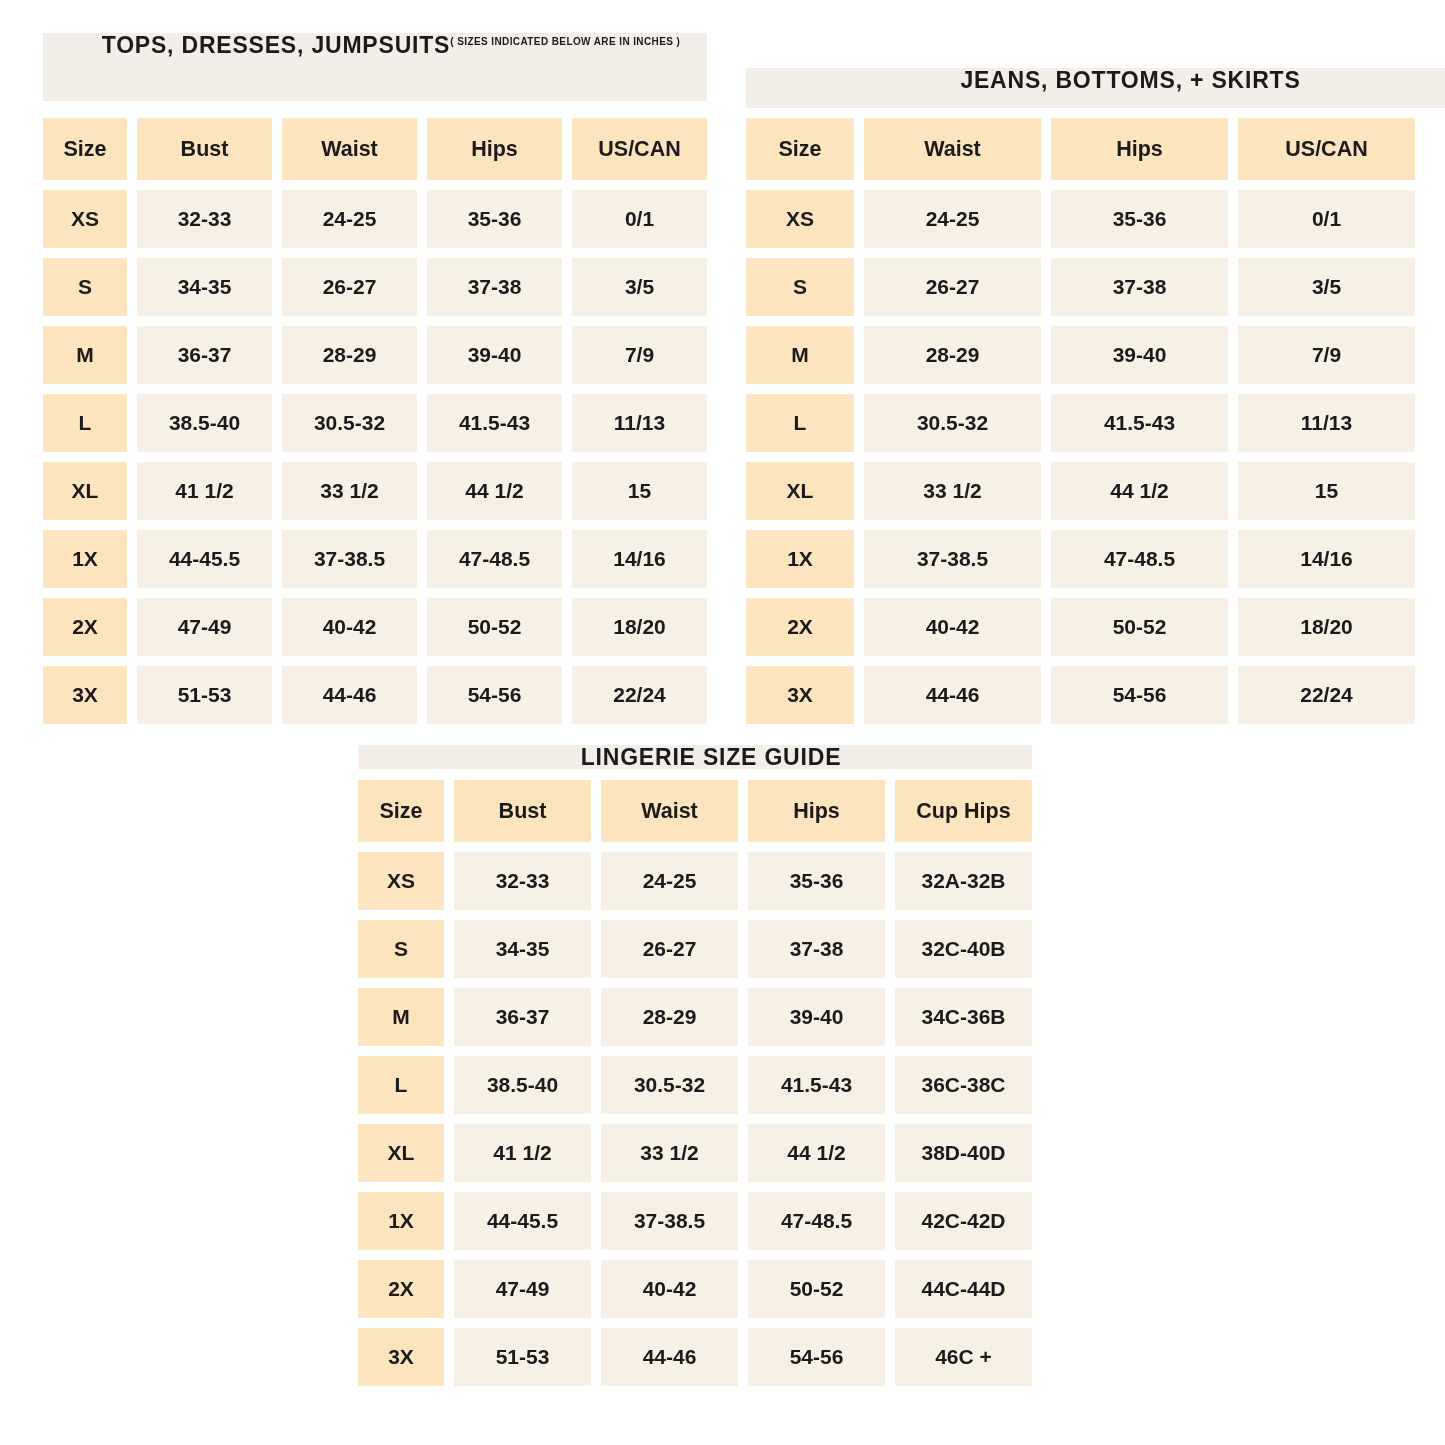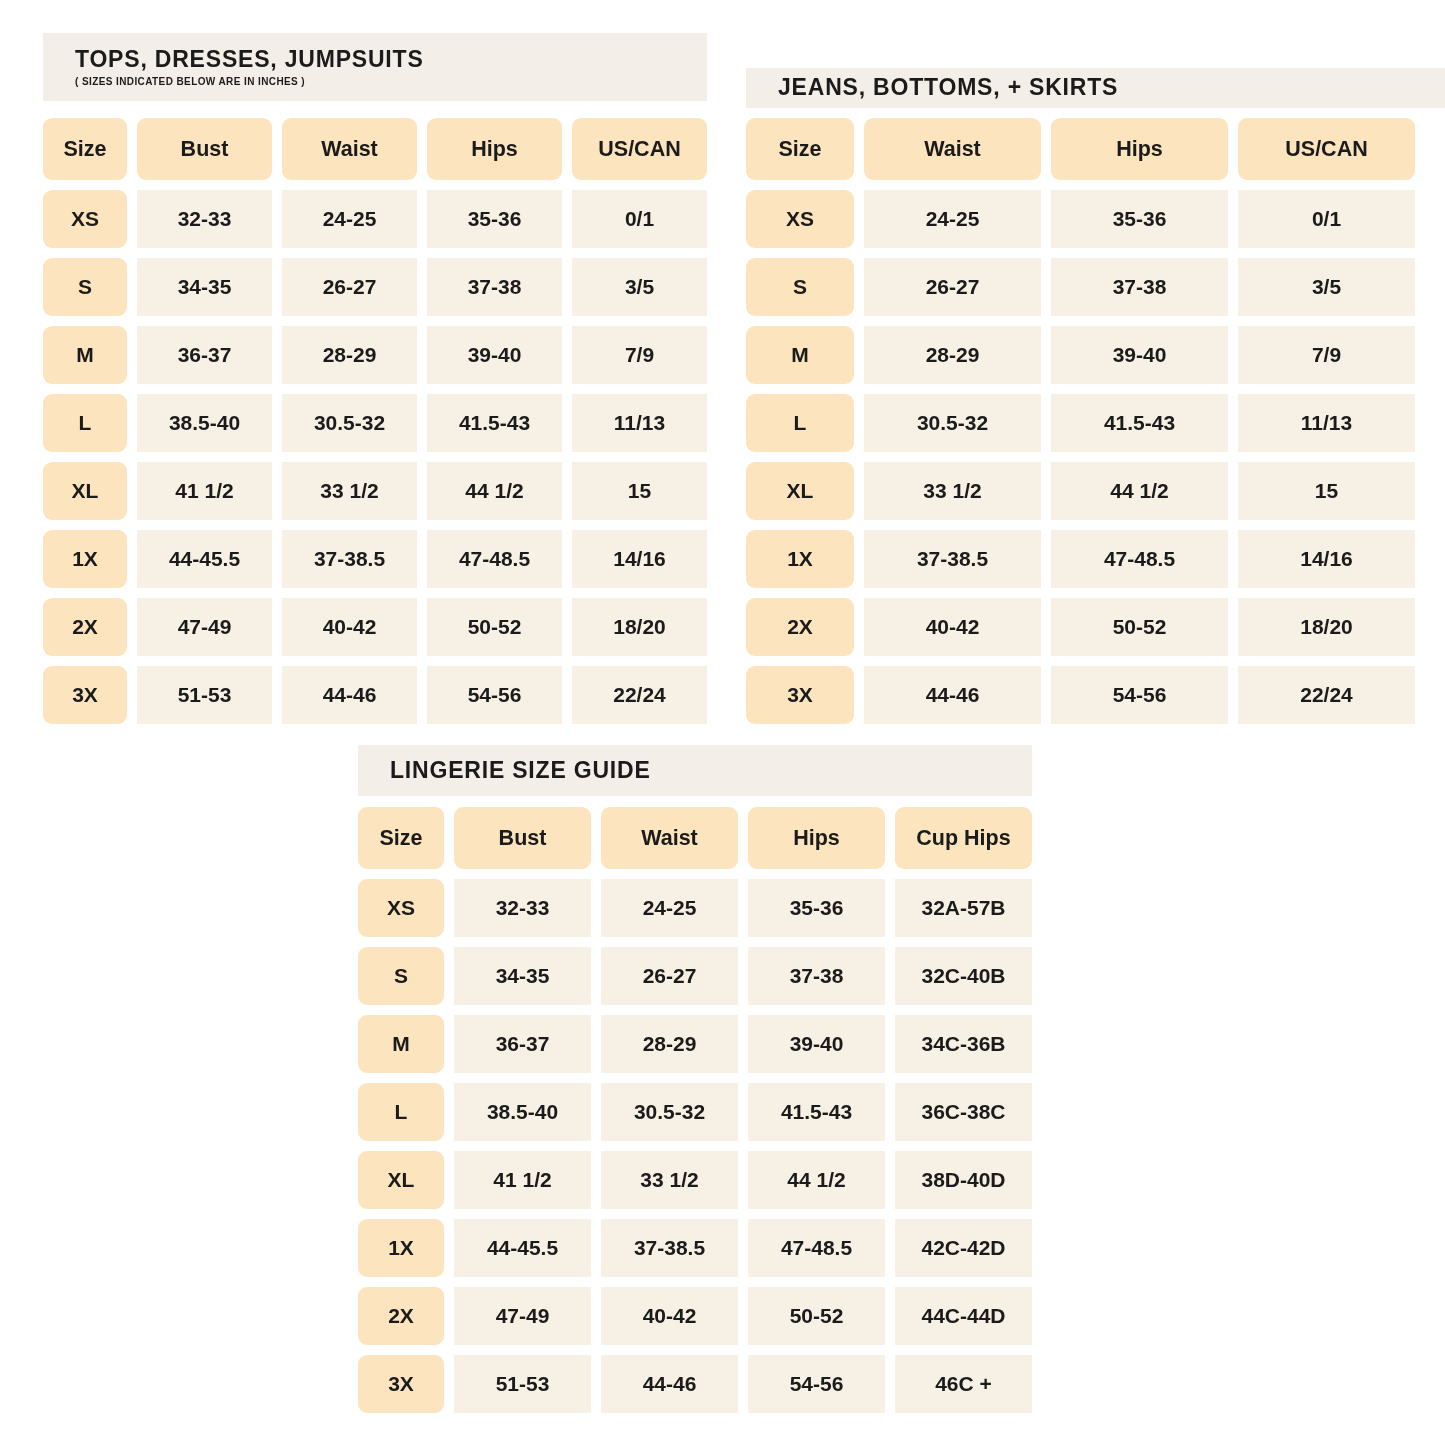--- a/index.html
+++ b/index.html
@@ -22,27 +22,27 @@
     position: absolute;
   }
   #table-tops      { left: 43px;  top: 33px;  width: 664px; }
   #table-bottoms   { left: 746px; top: 68px;  width: 737px; }
   #table-lingerie  { left: 358px; top: 745px; width: 674px; }
 
   .banner {
     background: var(--banner-bg, #f3efe8);
     box-sizing: border-box;
     display: flex;
-    flex-direction: column;
+    flex-direction: row;
     justify-content: center;
     padding-left: 32px;
   }
   #table-tops .banner     { height: 68px; margin-bottom: 17px; }
   #table-bottoms .banner  { height: 40px; margin-bottom: 10px; }
-  #table-lingerie .banner { height: 51px; margin-bottom: 11px; }
+  #table-lingerie .banner { height: 24px; margin-bottom: 11px; }
 
   .banner .title {
     color: var(--text, #1b1b1b);
     font-size: 23px;
     font-weight: 900;
     letter-spacing: 0.8px;
     line-height: 1.1;
     white-space: nowrap;
   }
   .banner .subtitle {
@@ -69,21 +69,20 @@
     display: flex;
     align-items: center;
     justify-content: center;
     font-size: 21px;
     font-weight: 700;
     white-space: nowrap;
   }
   .cell.head,
   .cell.size-col {
     background: var(--header-cell-bg, #fce4bf);
-    border-radius: 9px;
   }
   .cell.head { font-size: 21.5px; }
 </style>
 </head>
 <body>
 
 <div class="canvas">
 
   <section class="size-table" id="table-tops">
     <header class="banner">
@@ -190,21 +189,21 @@
     <div class="grid">
         <div class="cell head">Size</div>
         <div class="cell head">Bust</div>
         <div class="cell head">Waist</div>
         <div class="cell head">Hips</div>
         <div class="cell head">Cup Hips</div>
         <div class="cell size-col">XS</div>
         <div class="cell">32-33</div>
         <div class="cell">24-25</div>
         <div class="cell">35-36</div>
-        <div class="cell">32A-57B</div>
+        <div class="cell">32A-32B</div>
         <div class="cell size-col">S</div>
         <div class="cell">34-35</div>
         <div class="cell">26-27</div>
         <div class="cell">37-38</div>
         <div class="cell">32C-40B</div>
         <div class="cell size-col">M</div>
         <div class="cell">36-37</div>
         <div class="cell">28-29</div>
         <div class="cell">39-40</div>
         <div class="cell">34C-36B</div>

